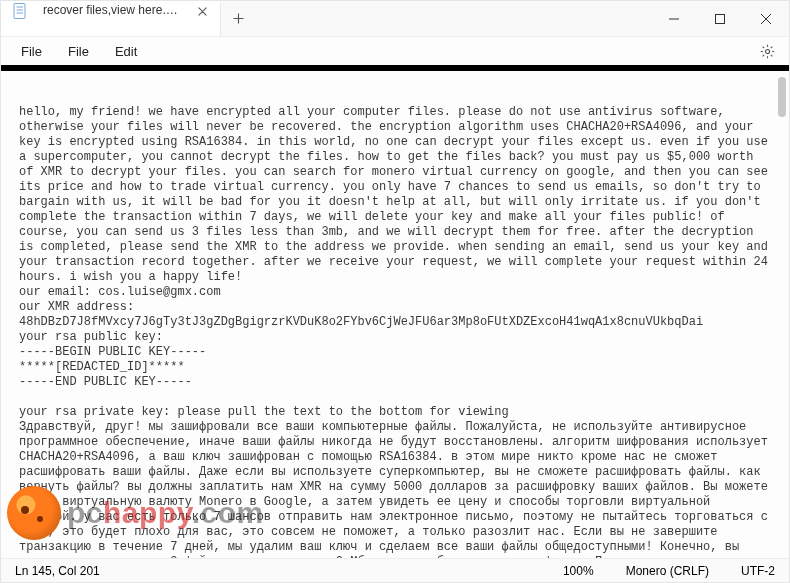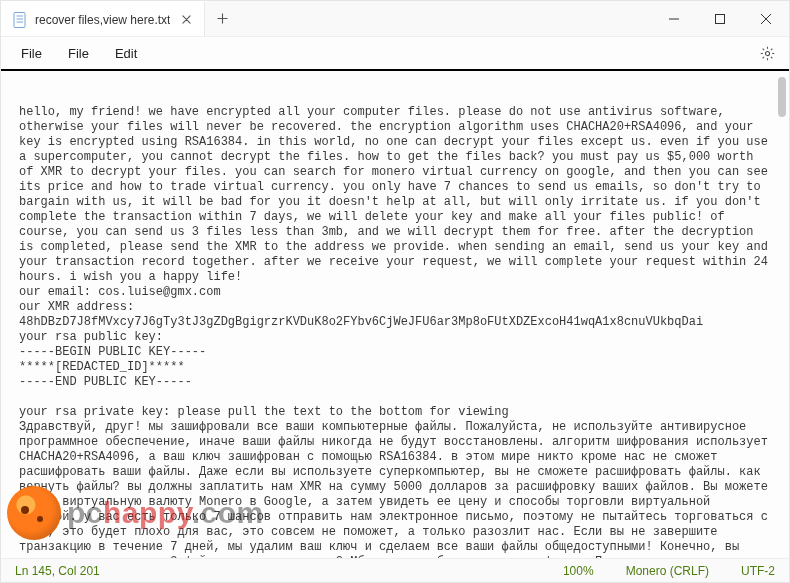--- a/index.html
+++ b/index.html
@@ -1,34 +1,34 @@
 <!DOCTYPE html>
 <html><head>
 <meta charset="utf-8">
 <style>
   * { margin: 0; padding: 0; box-sizing: border-box; }
   html, body { width: 790px; height: 583px; overflow: hidden; font-family: "Segoe UI", Arial, sans-serif; background: #f9f9f9; }
   .window { width: 790px; height: 583px; display: flex; flex-direction: column; background: #fdfdfd; border: 1px solid #e5e5e5; position: relative; }
   .titlebar { height: 36px; display: flex; align-items: stretch; background: #f9f9f9; border-bottom: 1px solid #eee; }
-  .tab { display: flex; align-items: center; gap: 8px; padding: 0 10px 0 12px; background: #ffffff; border-right: 1px solid #e8e8e8; border-top: 2px solid transparent; min-width: 200px; max-width: 220px; position: relative; }
+  .tab { display: flex; gap: 16px; padding: 0 10px 0 12px; background: #ffffff; border-right: 1px solid #e8e8e8; border-top: 2px solid transparent; min-width: 200px; max-width: 220px; position: relative; }
   .tab .file-icon { width: 14px; height: 16px; }
   .tab .tab-title { font-size: 12px; color: #333; white-space: nowrap; overflow: hidden; text-overflow: ellipsis; flex: 1; }
   .tab .close-x { width: 16px; height: 16px; display: flex; align-items: center; justify-content: center; color: #555; font-size: 14px; line-height: 1; border-radius: 3px; }
   .newtab { width: 34px; display: flex; align-items: center; justify-content: center; color: #555; font-size: 16px; }
   .spacer { flex: 1; }
   .winbtn { width: 46px; display: flex; align-items: center; justify-content: center; color: #333; }
   .winbtn svg { width: 10px; height: 10px; }
-  .menubar { height: 34px; display: flex; align-items: center; padding: 0 8px; border-bottom: 2px solid #000000; gap: 2px; }
+  .menubar { height: 34px; display: flex; align-items: center; padding: 0 8px; border-bottom: 6px solid #000000; gap: 2px; }
   .menuitem { padding: 6px 12px; font-size: 13px; color: #222; border-radius: 4px; }
   .gear { margin-left: auto; width: 28px; height: 28px; display: flex; align-items: center; justify-content: center; color: #555; }
   .editor-wrap { flex: 1; position: relative; overflow: hidden; }
   .editor { position: absolute; left: 18px; right: 18px; top: 6px; bottom: 0; font-family: Consolas, "Courier New", monospace; font-size: 12px; line-height: 15px; color: #3a3a3a; white-space: pre-wrap; word-break: break-word; overflow: hidden; margin-top: 28px; }
   .scrollbar { position: absolute; right: 2px; top: 4px; width: 12px; height: calc(100% - 8px); }
   .scroll-thumb { position: absolute; right: 1px; top: 2px; width: 8px; height: 40px; background: #c8c8c8; border-radius: 4px; }
-  .statusbar { height: 24px; display: flex; align-items: center; font-size: 12px; color: #4d7c0f; border-top: 1px solid #eee; background: #fafafa; padding: 0 14px; gap: 28px; }
+  .statusbar { height: 24px; display: flex; align-items: center; font-size: 12px; color: #000000; border-top: 1px solid #eee; background: #fafafa; padding: 0 14px; gap: 28px; }
   .statusbar .sb-right { margin-left: auto; display: flex; gap: 32px; }
   
   .watermark { position: absolute; left: 0; bottom: 0; pointer-events: none; display: flex; align-items: center; gap: 6px; padding: 8px 10px 18px 6px; }
   .wm-logo { width: 54px; height: 54px; border-radius: 50%; background: radial-gradient(circle at 35% 35%, #ffb24a 0 18%, #ff7a1a 20% 100%); position: relative; box-shadow: inset -4px -4px 6px rgba(0,0,0,.15); }
   .wm-logo::before, .wm-logo::after { content:""; position:absolute; background:#7a2b00; border-radius:50%; }
   .wm-logo::before { width:8px; height:8px; left:14px; top:20px; }
   .wm-logo::after { width:6px; height:6px; left:30px; top:30px; }
   .wm-text { font-family: Arial, sans-serif; font-weight: 700; font-size: 30px; letter-spacing: 0.5px; color: rgba(40,40,40,.45); }
   .wm-text .risk { color: rgba(210,30,30,.6); }
   .wm-text .dotcom { color: rgba(40,40,40,.45); }

